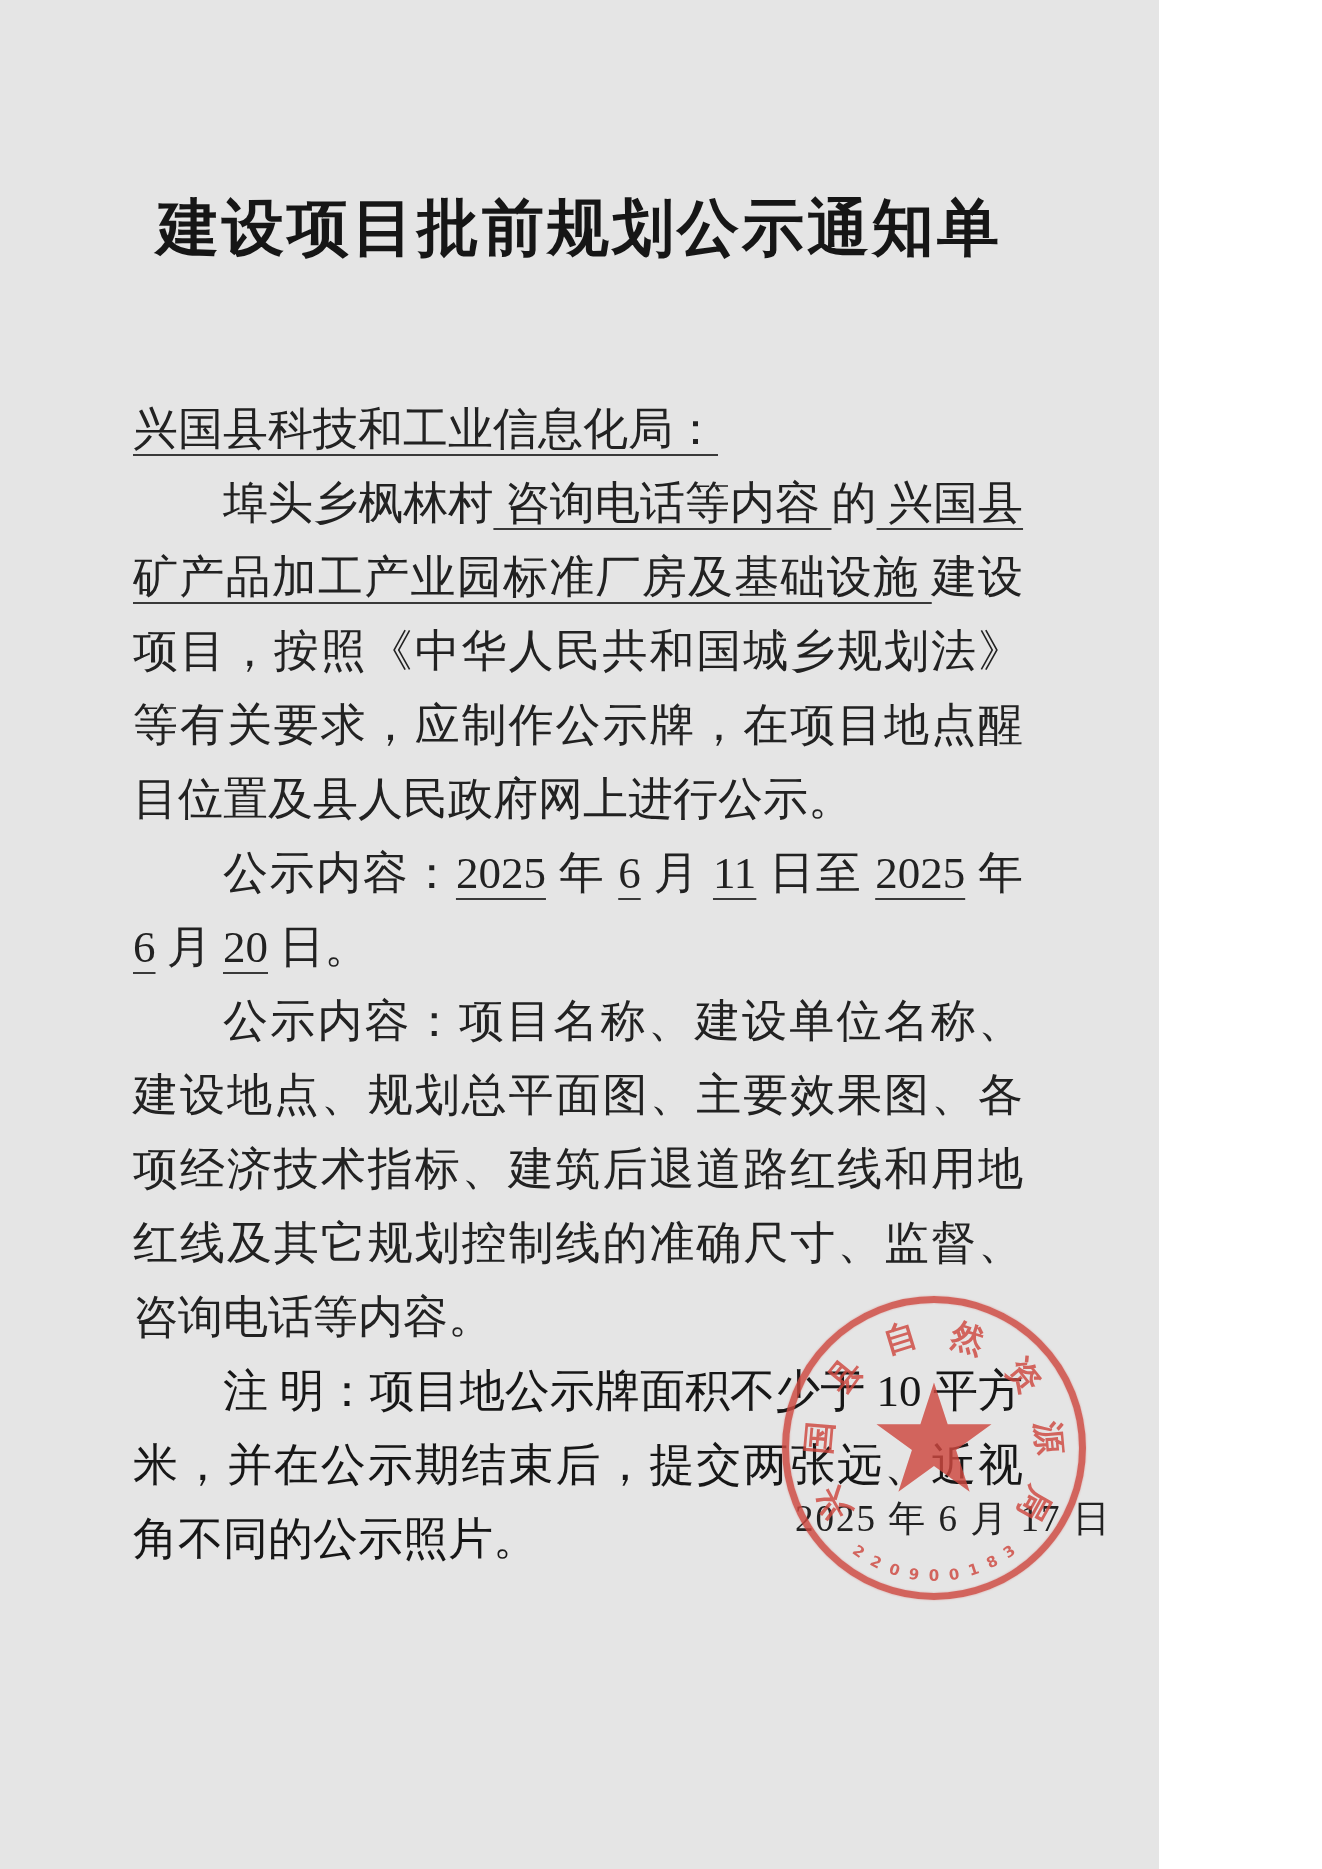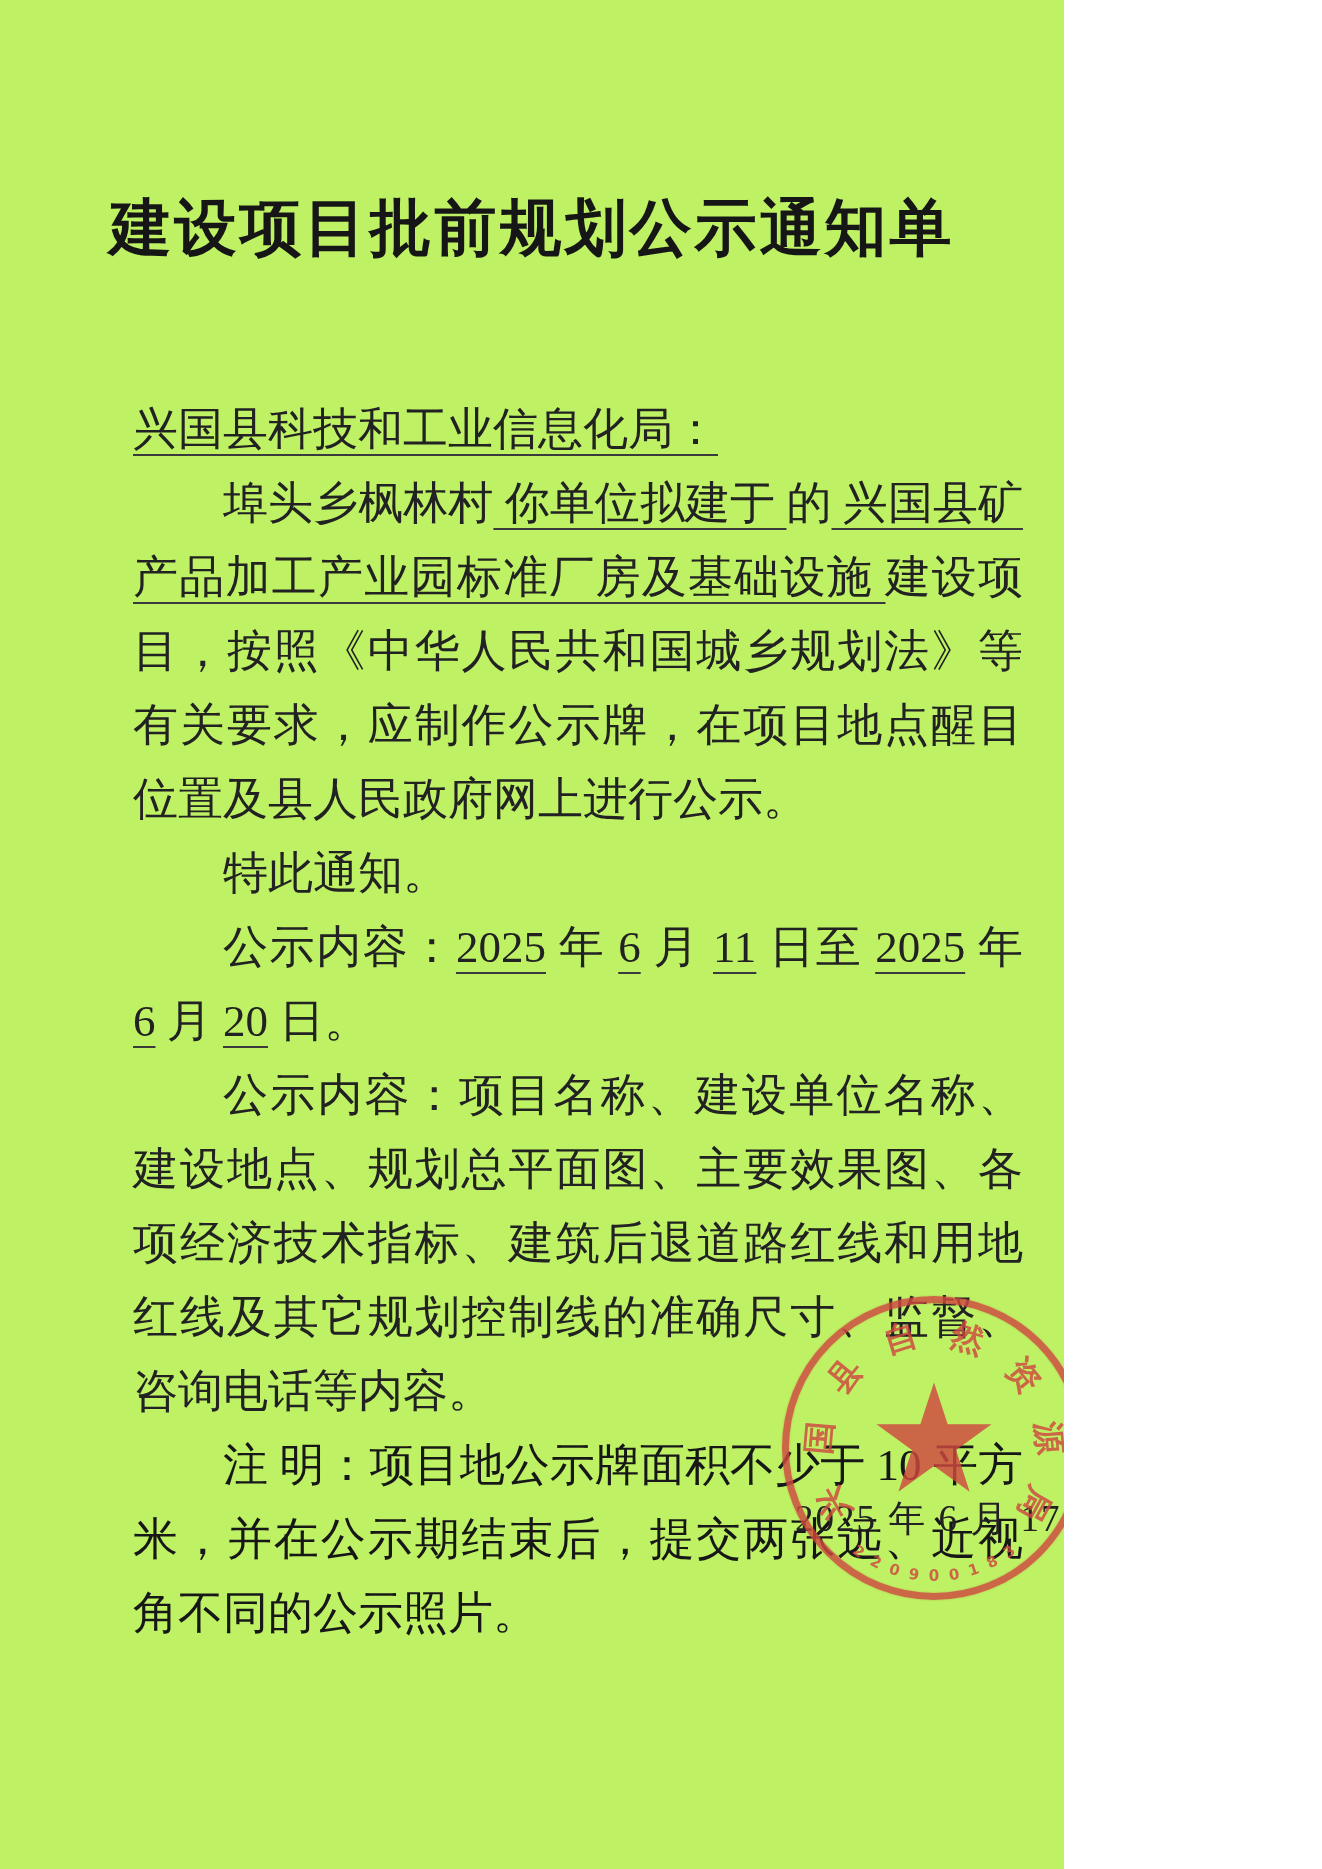--- a/index.html
+++ b/index.html
@@ -1,19 +1,19 @@
 <!DOCTYPE html>
 <html lang="zh"><head>
 <meta charset="utf-8">
 <style>
   html,body{margin:0;padding:0;background:#ffffff;}
   .page{
     position:relative;
-    width:1064px;height:1869px;
-    background:#bef264;
+    width:1159px;height:1869px;
+    background:#e5e5e5;
     overflow:hidden;
     font-family:"Liberation Serif", serif;
     color:#1f1f1f;
   }
   .doc-title{
     position:absolute;
     left:0; top:186px; width:100%;
     text-align:center;
     font-size:62px;
     font-weight:900;
@@ -99,22 +99,21 @@
 </style>
 </head>
 <body>
 
 <div class="page">
 
   <div class="doc-title">建设项目批前规划公示通知单</div>
 
   <div class="body-block">
     <p><span class="seg-u">兴国县科技和工业信息化局：</span></p>
-    <p class="indent"><span>埠头乡枫林村</span><span class="seg-u"> 你单位拟建于 </span><span>的</span><span class="seg-u"> 兴国县矿产品加工产业园标准厂房及基础设施 </span><span>建设项目，按照《中华人民共和国城乡规划法》等有关要求，应制作公示牌，在项目地点醒目位置及县人民政府网上进行公示。</span></p>
-    <p class="indent"><span>特此通知。</span></p>
+    <p class="indent"><span>埠头乡枫林村</span><span class="seg-u"> 咨询电话等内容 </span><span>的</span><span class="seg-u"> 兴国县矿产品加工产业园标准厂房及基础设施 </span><span>建设项目，按照《中华人民共和国城乡规划法》等有关要求，应制作公示牌，在项目地点醒目位置及县人民政府网上进行公示。</span></p>
     <p class="indent"><span>公示内容：</span><span class="seg-u">2025</span><span> 年 </span><span class="seg-u">6</span><span> 月 </span><span class="seg-u">11</span><span> 日至 </span><span class="seg-u">2025</span><span> 年 </span><span class="seg-u">6</span><span> 月 </span><span class="seg-u">20</span><span> 日。</span></p>
     <p class="indent"><span>公示内容：项目名称、建设单位名称、建设地点、规划总平面图、主要效果图、各项经济技术指标、建筑后退道路红线和用地红线及其它规划控制线的准确尺寸、监督、咨询电话等内容。</span></p>
     <p class="indent note"><span>注  明：项目地公示牌面积不少于 10 平方米，并在公示期结束后，提交两张远、近视角不同的公示照片。</span></p>
   </div>
 
   <div class="date-line">2025 年 6 月 17 日</div>
 
   <div class="stamp">
     <div class="ring"></div>
     <div class="star">★</div>

